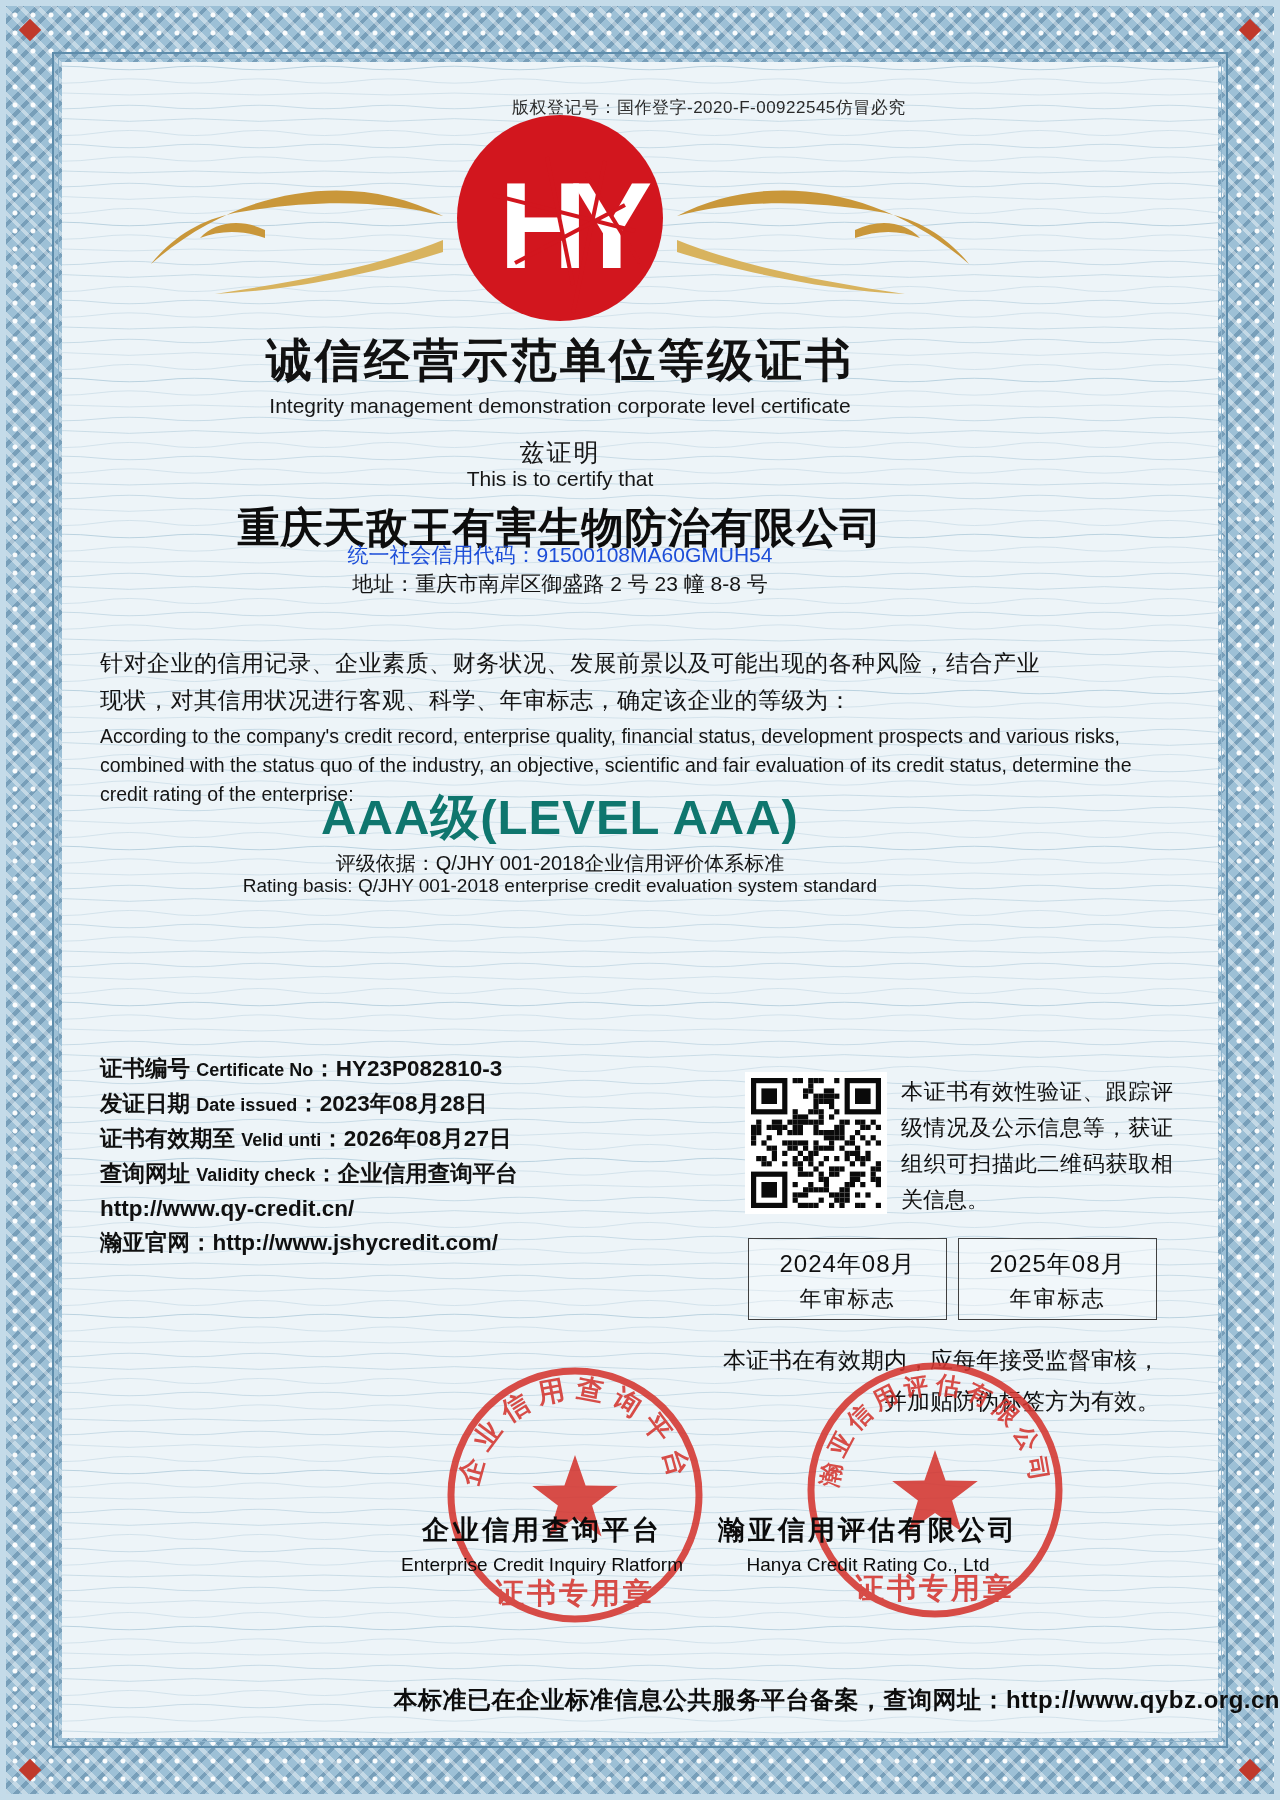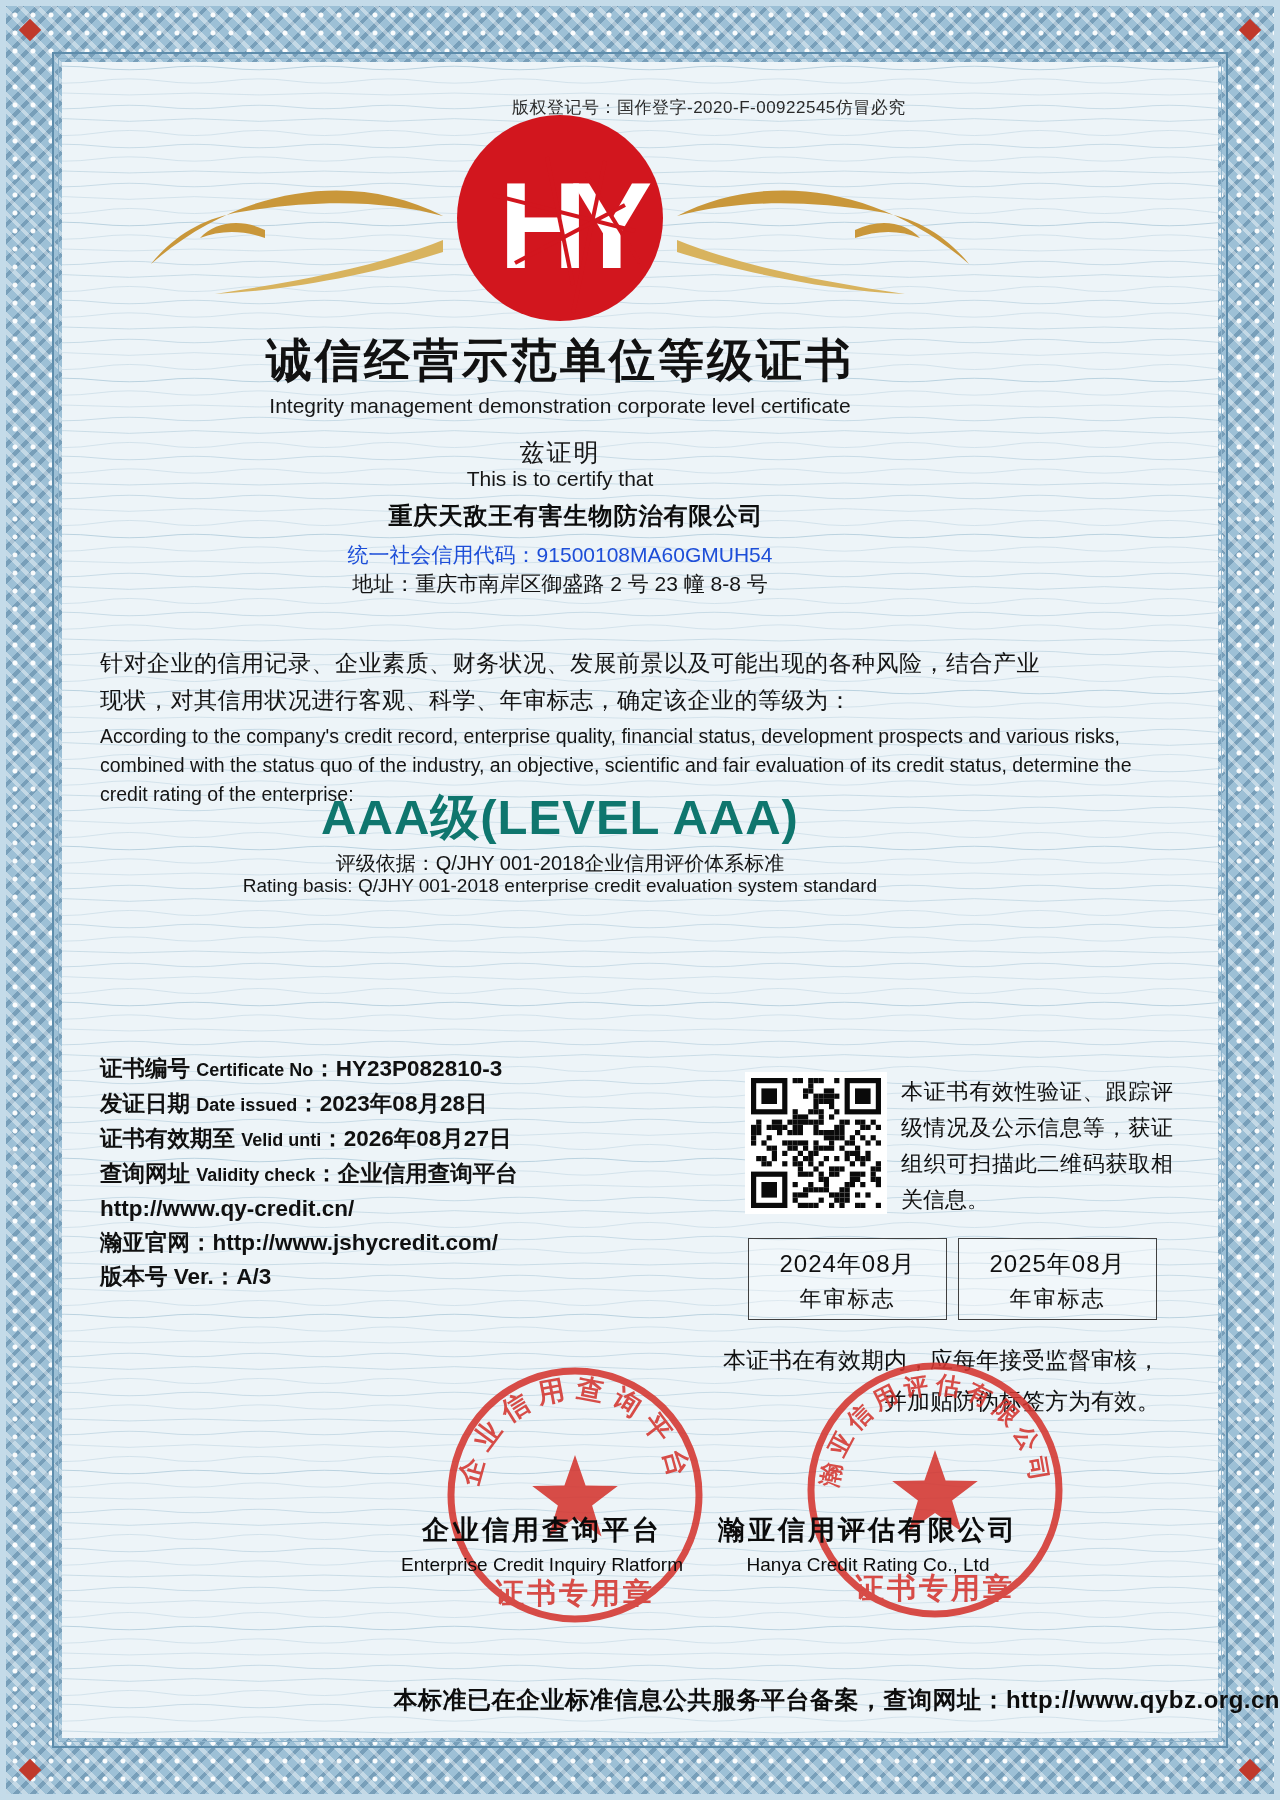--- a/index.html
+++ b/index.html
@@ -34,21 +34,21 @@
 
   .logo-wrap{left:455px;top:113px;width:210px;height:210px;}
   .flourish{top:178px;width:300px;height:120px;}
   .fl-left{left:145px;}
   .fl-right{left:675px;transform:scaleX(-1);}
 
   .title{top:330px;font-size:46px;font-weight:bold;letter-spacing:3px;color:#111;}
   .title-en{top:394px;font-size:21px;color:#161616;}
   .certify-zh{top:436px;font-size:25px;color:#161616;letter-spacing:2px;}
   .certify-en{top:467px;font-size:21px;color:#161616;}
-  .company{top:500px;font-size:24px;font-weight:bold;letter-spacing:1px;color:#0d0d0d;padding-left:16px;}
+  .company{top:500px;font-size:42px;font-weight:bold;letter-spacing:1px;color:#0d0d0d;}
   .code-line{top:541px;font-size:21px;color:#1d4ed8;}
   .addr-line{top:570px;font-size:21px;color:#141414;}
 
   .eval{left:100px;width:1050px;color:#141414;}
   .eval-zh{top:645px;font-size:23px;line-height:37px;letter-spacing:.5px;}
   .eval-en{top:722px;font-size:19.5px;line-height:29px;}
 
   .level{top:785px;font-size:49px;font-weight:bold;color:#0f766e;letter-spacing:1px;}
   .basis-zh{top:850px;font-size:20px;color:#141414;}
   .basis-en{top:875px;font-size:19px;color:#141414;}
@@ -277,21 +277,20 @@
   <div>
     <span>证书有效期至</span>
     <span class="en">Velid unti</span><span>：</span><span>2026年08月27日</span>
   </div>
   <div>
     <span>查询网址</span>
     <span class="en">Validity check</span><span>：</span><span>企业信用查询平台</span>
   </div>
   <div>http://www.qy-credit.cn/</div>
   <div>瀚亚官网：http://www.jshycredit.com/</div>
-  <div>版本号 Ver.：A/3</div>
 </div>
 
 <div class="abs qr-box"><svg id="qr" width="142" height="142">
       <rect x="0" y="0" width="142" height="142" fill="#ffffff"></rect>
       <rect x="47.6" y="6" width="5.2" height="5.2" fill="#0a0a0a"></rect>
       <rect x="52.800000000000004" y="6" width="5.2" height="5.2" fill="#0a0a0a"></rect>
       <rect x="63.2" y="6" width="5.2" height="5.2" fill="#0a0a0a"></rect>
       <rect x="68.4" y="6" width="5.2" height="5.2" fill="#0a0a0a"></rect>
       <rect x="73.60000000000001" y="6" width="5.2" height="5.2" fill="#0a0a0a"></rect>
       <rect x="89.2" y="6" width="5.2" height="5.2" fill="#0a0a0a"></rect>

